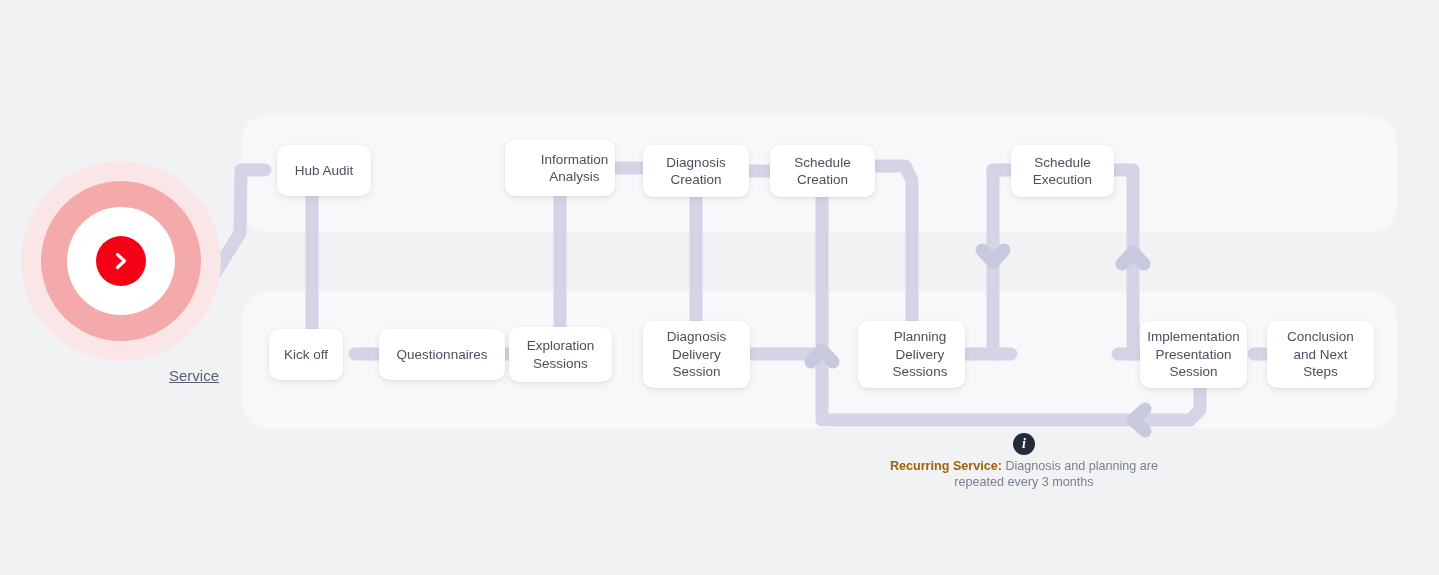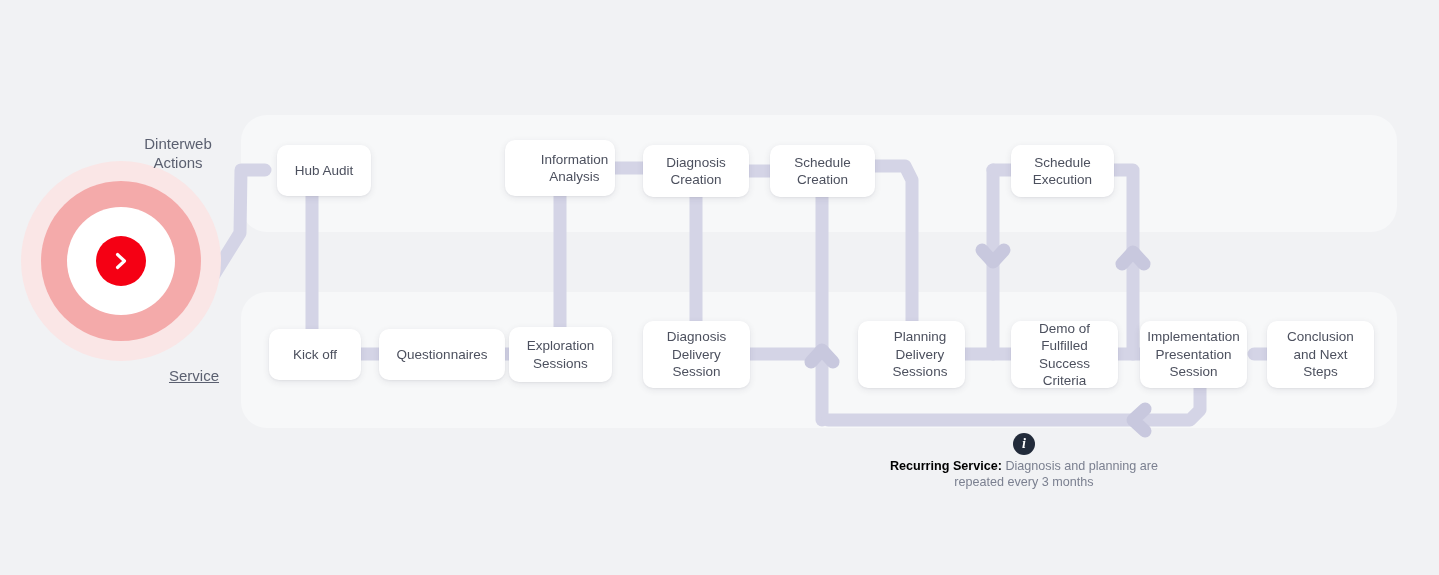--- a/index.html
+++ b/index.html
@@ -122,32 +122,30 @@
     line-height: 22px;
     text-align: center;
     margin: 0 auto 3px auto;
     font-family: "Liberation Serif", serif;
   }
   #footnote-text {
     font-size: 12.6px;
     line-height: 16px;
     color: #7b8090;
   }
-  #footnote-text b { color: #000000; }
+  #footnote-text b { color: #a16207; }
 </style>
 </head>
 <body>
 
 <div id="canvas">
 
   <div class="row-panel" id="panel-top"></div>
   <div class="row-panel" id="panel-bottom"></div>
 
-  <div class="row-label" id="label-actions">Dinterweb
-Actions</div>
   <div class="row-label" id="label-service">Service</div>
 
   <div id="logo-wrap">
     <div class="ring" id="ring-outer"></div>
     <div class="ring" id="ring-mid"></div>
     <div class="ring" id="ring-inner"></div>
     <div id="logo-core">
       <span>
         <svg width="22" height="22" viewBox="0 0 22 22" aria-hidden="true">
           <path d="M7.5 4.5 L14.5 11 L7.5 17.5" fill="none" stroke="#ffffff" stroke-width="3.1" stroke-linecap="round" stroke-linejoin="round"></path>
@@ -207,33 +205,30 @@
   <div class="node" style="left:265px; top:145px; width:94px; height:51px;margin-left:12px;">Hub Audit</div>
   <div class="node" style="left:505px; top:140px; width:110px; height:56px;padding-left:35px;">Information
 Analysis</div>
   <div class="node" style="left:643px; top:145px; width:106px; height:52px;">Diagnosis
 Creation</div>
   <div class="node" style="left:770px; top:145px; width:105px; height:52px;">Schedule
 Creation</div>
   <div class="node" style="left:1011px; top:145px; width:103px; height:52px;">Schedule
 Execution</div>
 
-  <div class="node" style="left:269px; top:329px; width:92px; height:51px;">Kick off</div>
+  <div class="node" style="left:269px; top:329px; width:74px; height:51px;">Kick off</div>
   <div class="node" style="left:379px; top:329px; width:126px; height:51px;">Questionnaires</div>
   <div class="node" style="left:509px; top:327px; width:103px; height:55px;">Exploration
 Sessions</div>
   <div class="node" style="left:643px; top:321px; width:107px; height:67px;">Diagnosis
 Delivery
 Session</div>
   <div class="node" style="left:858px; top:321px; width:107px; height:67px;padding-left:23px;">Planning
 Delivery
 Sessions</div>
-  <div class="node" style="left:1011px; top:321px; width:107px; height:67px;">Demo of
-Fulfilled Success
-Criteria</div>
   <div class="node" style="left:1140px; top:321px; width:107px; height:67px;">Implementation
 Presentation
 Session</div>
   <div class="node" style="left:1267px; top:321px; width:107px; height:67px;">Conclusion
 and Next
 Steps</div>
 
   <div id="footnote">
     <div id="info-badge">i</div>
     <div id="footnote-text">

